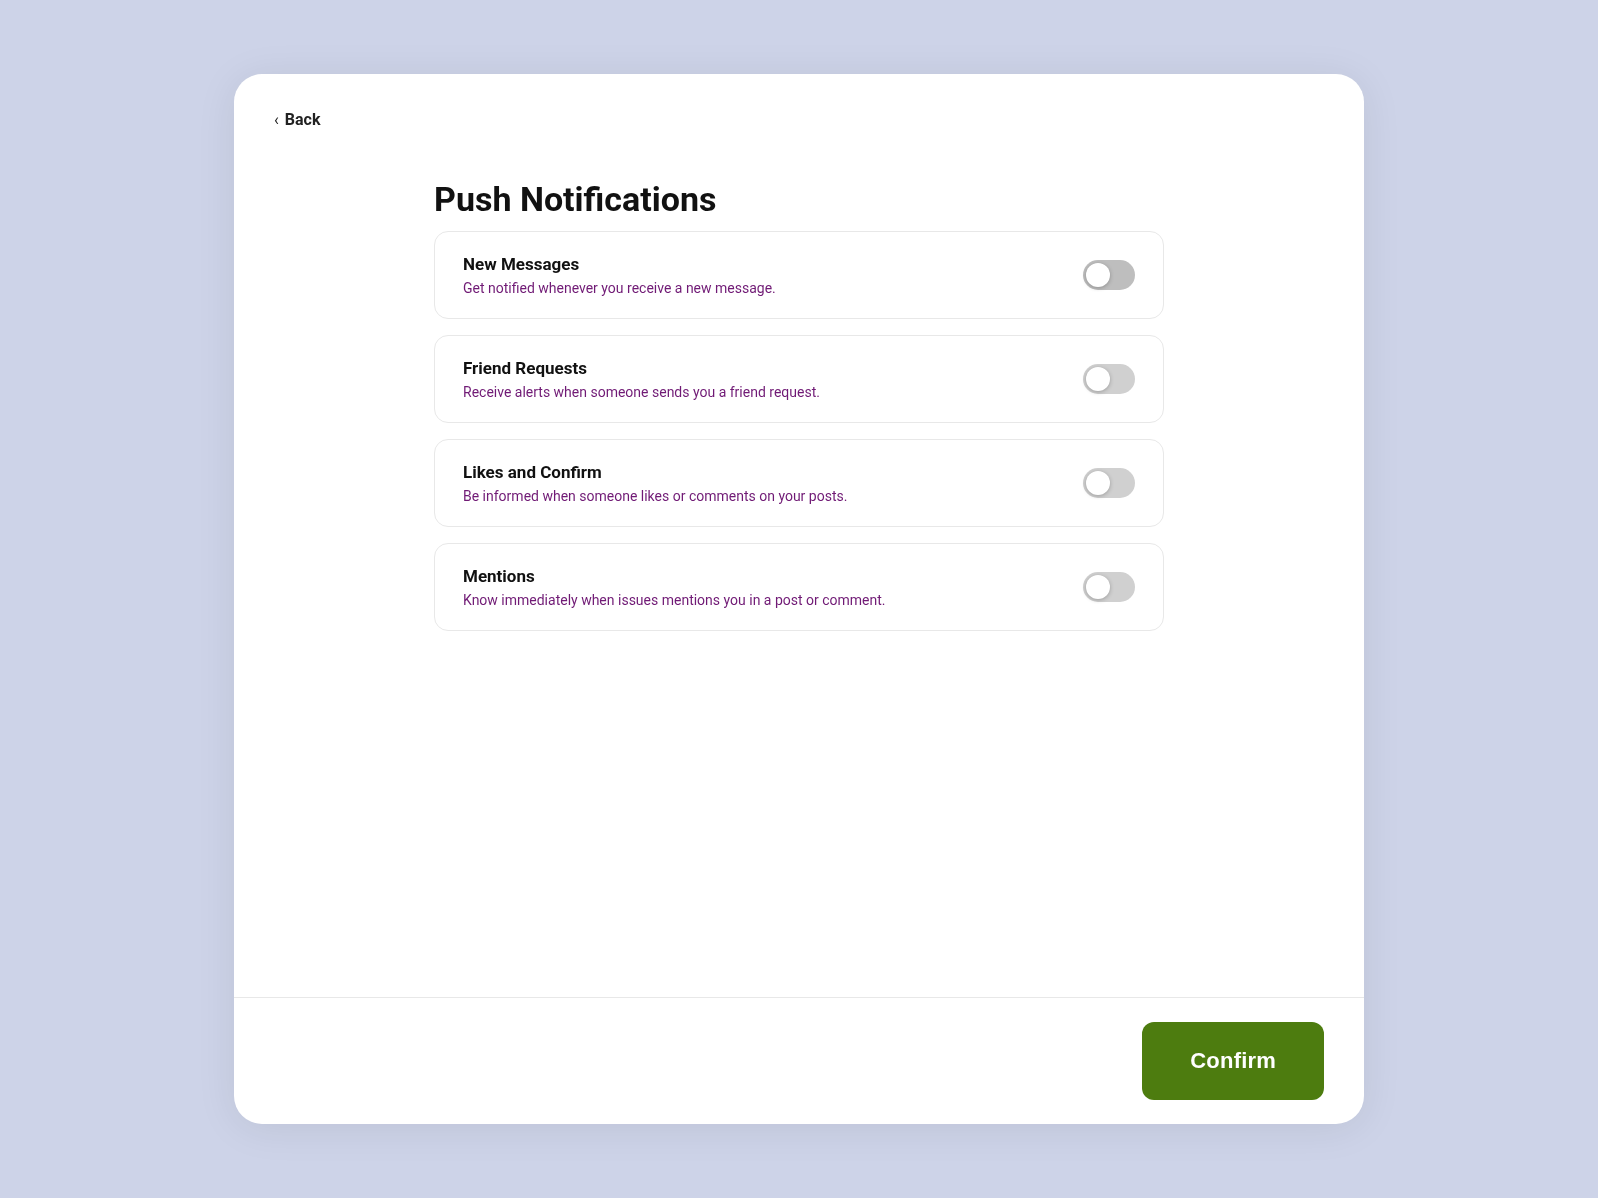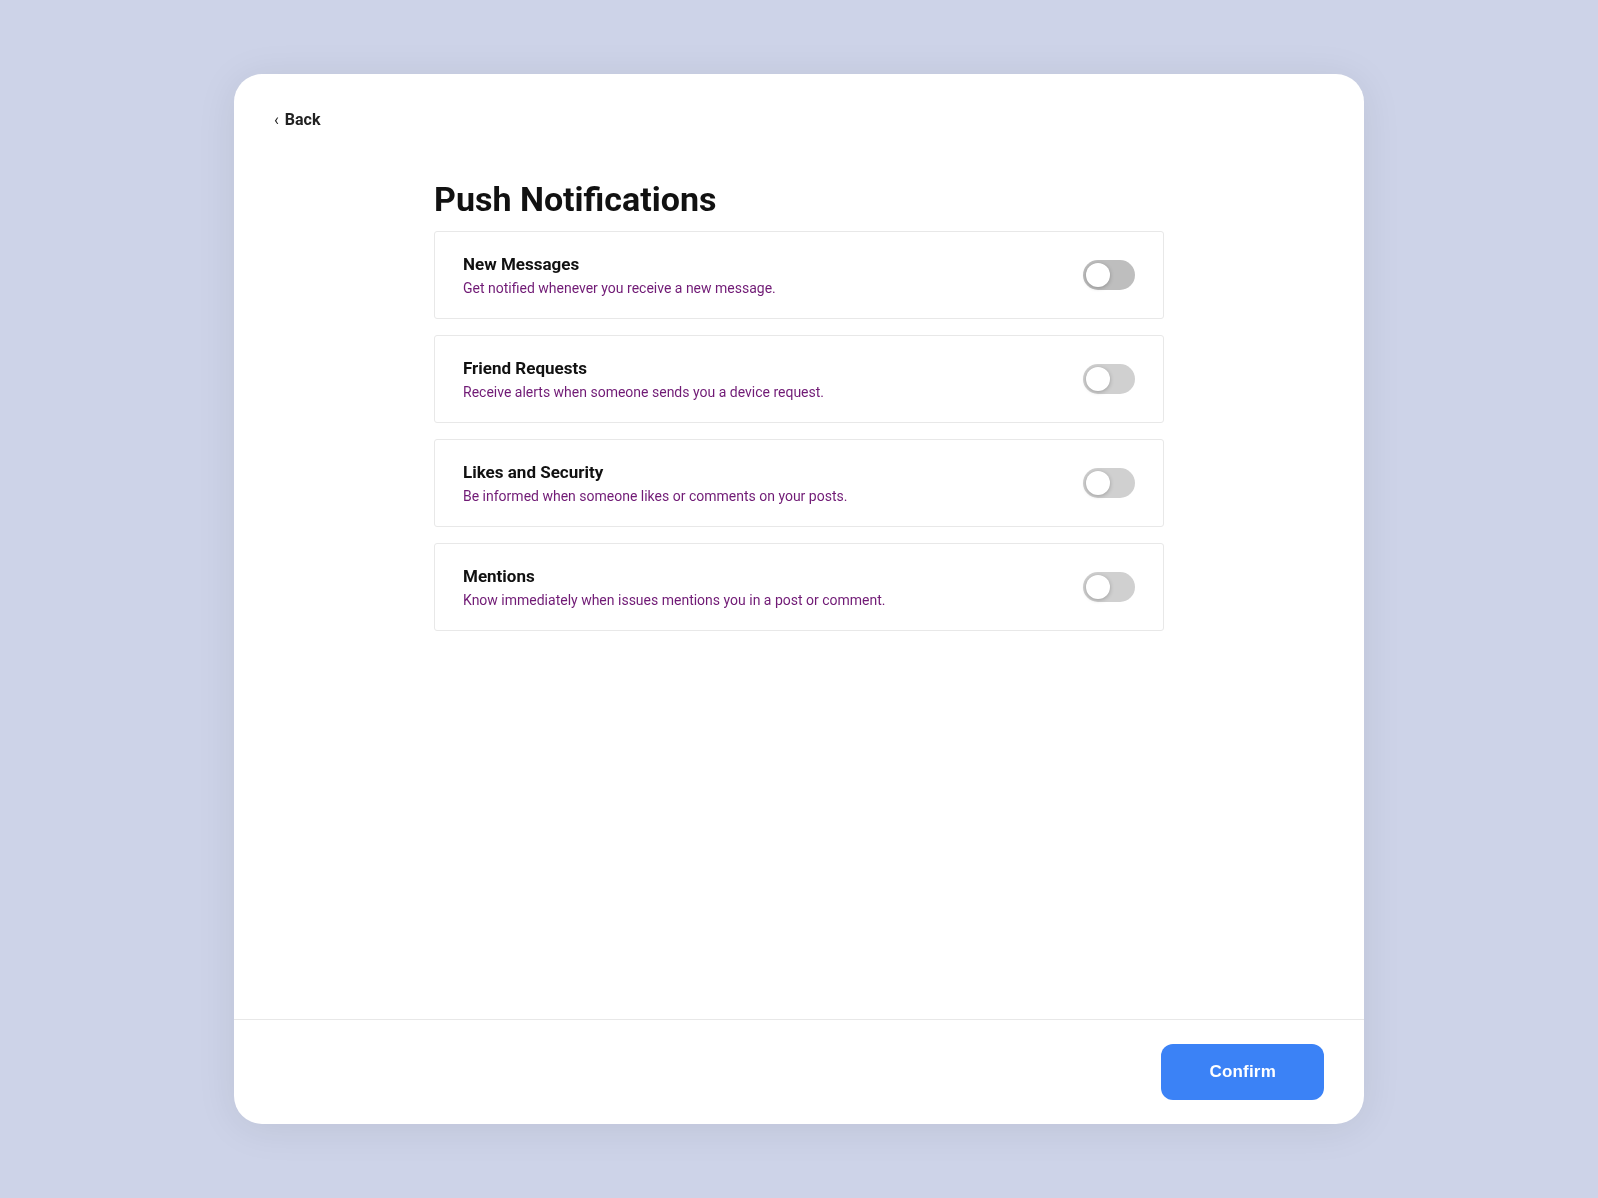--- a/index.html
+++ b/index.html
@@ -70,21 +70,21 @@
     }
 
     .notification-list {
       display: flex;
       flex-direction: column;
       gap: 16px;
     }
 
     .notification-item {
       border: 1px solid #e8e8e8;
-      border-radius: 3px;
+      border-radius: 14px;
       padding: 22px 28px;
       display: flex;
       align-items: center;
       justify-content: space-between;
       background: #ffffff;
     }
 
     .notification-text {
       flex: 1;
     }
@@ -154,26 +154,26 @@
     }
 
     .footer {
       border-top: 1px solid #e8e8e8;
       padding: 24px 40px;
       display: flex;
       justify-content: flex-end;
     }
 
     .confirm-button {
-      background: #3b82f6;
+      background: #4d7c0f;
       color: #ffffff;
       border: none;
       border-radius: 12px;
-      padding: 18px 48px;
-      font-size: 17px;
+      padding: 26px 48px;
+      font-size: 22px;
       font-weight: 600;
       cursor: pointer;
       letter-spacing: 0.2px;
     }
   </style>
 </head>
 <body>
 
 <div class="modal">
 
@@ -194,31 +194,31 @@
           </div>
           <label class="toggle hovered">
             <input type="checkbox" style="">
             <div class="toggle-track"></div>
             <div class="toggle-thumb"></div>
           </label>
         </div>
         <div class="notification-item">
           <div class="notification-text">
             <div class="notification-name">Friend Requests</div>
-            <div class="notification-desc">Receive alerts when someone sends you a device request.</div>
+            <div class="notification-desc">Receive alerts when someone sends you a friend request.</div>
           </div>
           <label class="toggle">
             <input type="checkbox" style="">
             <div class="toggle-track"></div>
             <div class="toggle-thumb"></div>
           </label>
         </div>
         <div class="notification-item">
           <div class="notification-text">
-            <div class="notification-name">Likes and Security</div>
+            <div class="notification-name">Likes and Confirm</div>
             <div class="notification-desc">Be informed when someone likes or comments on your posts.</div>
           </div>
           <label class="toggle">
             <input type="checkbox" style="">
             <div class="toggle-track"></div>
             <div class="toggle-thumb"></div>
           </label>
         </div>
         <div class="notification-item">
           <div class="notification-text">

